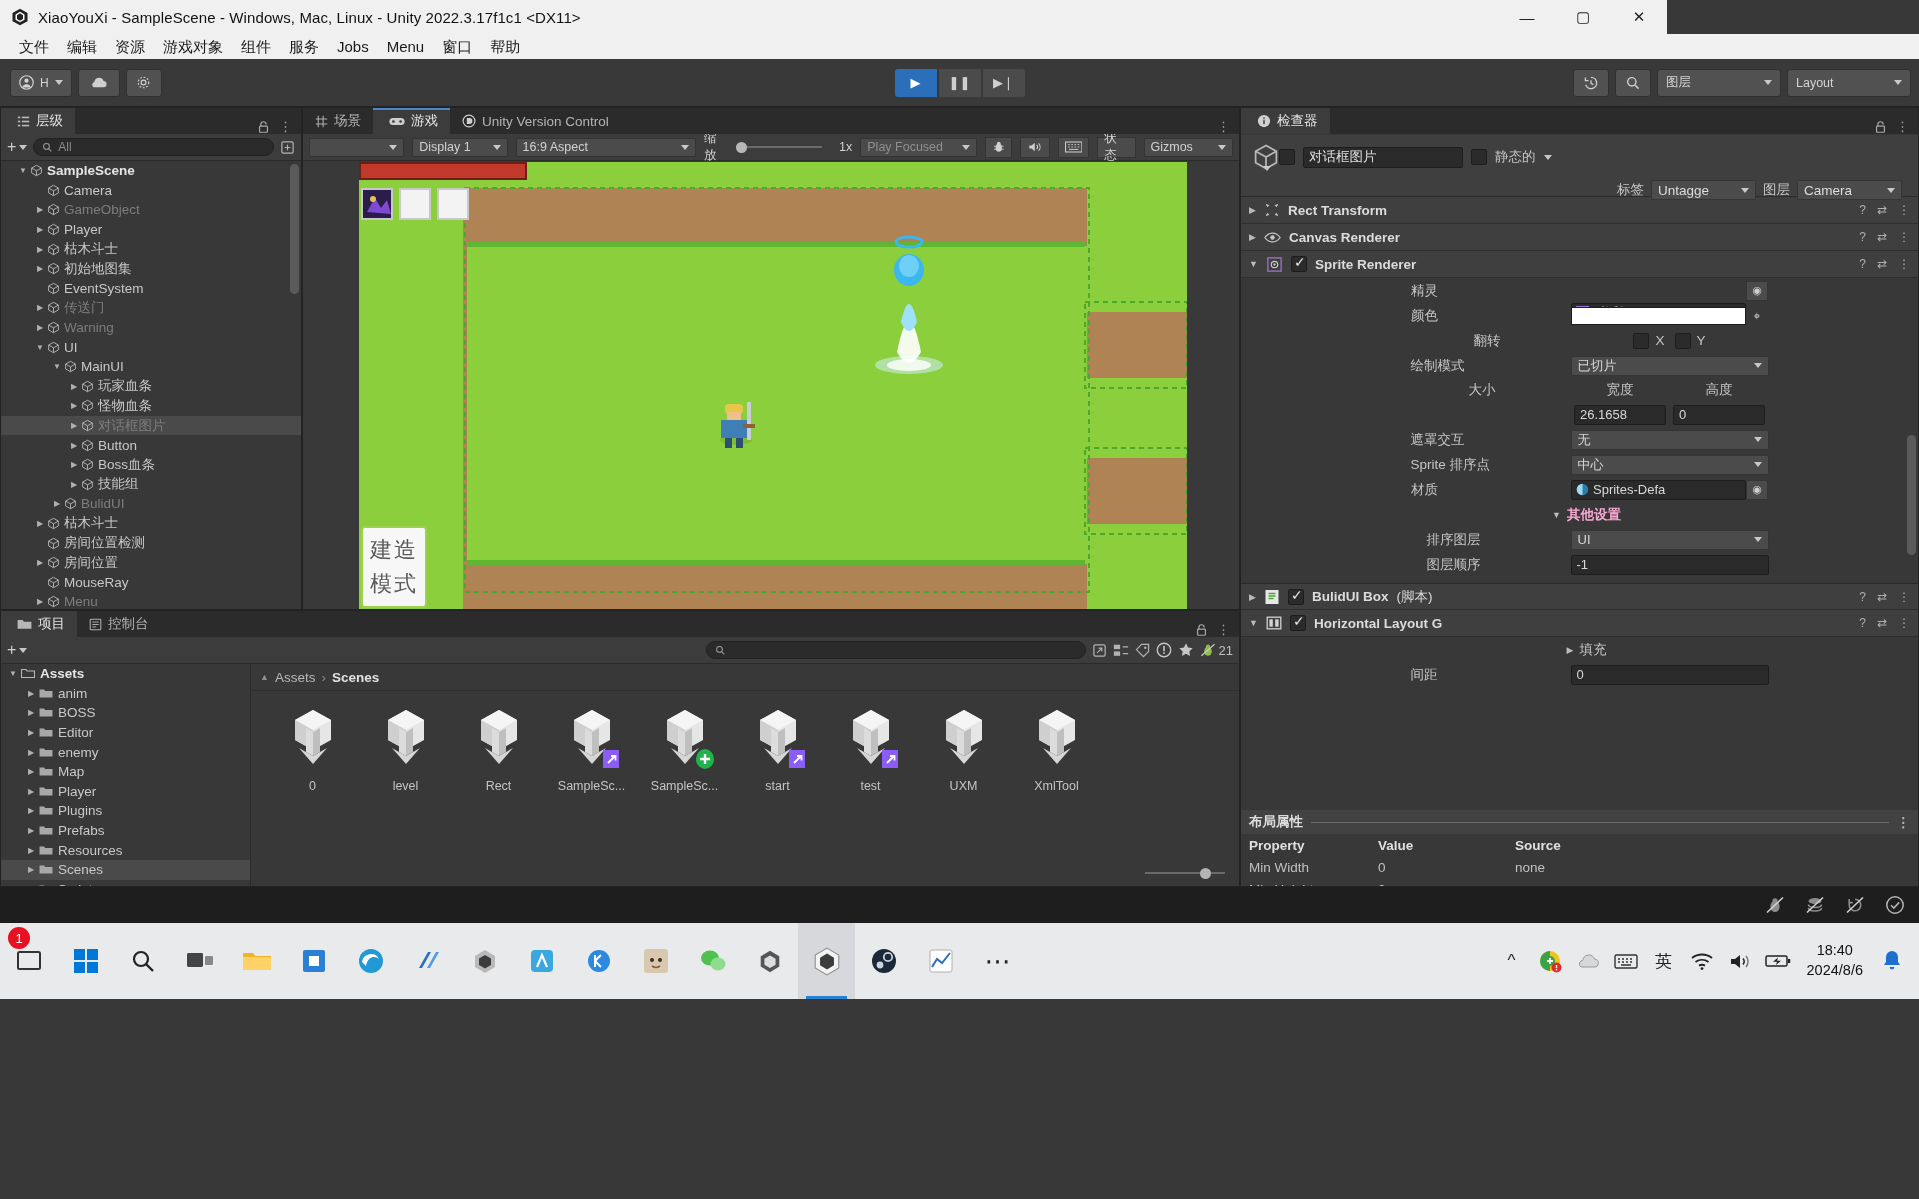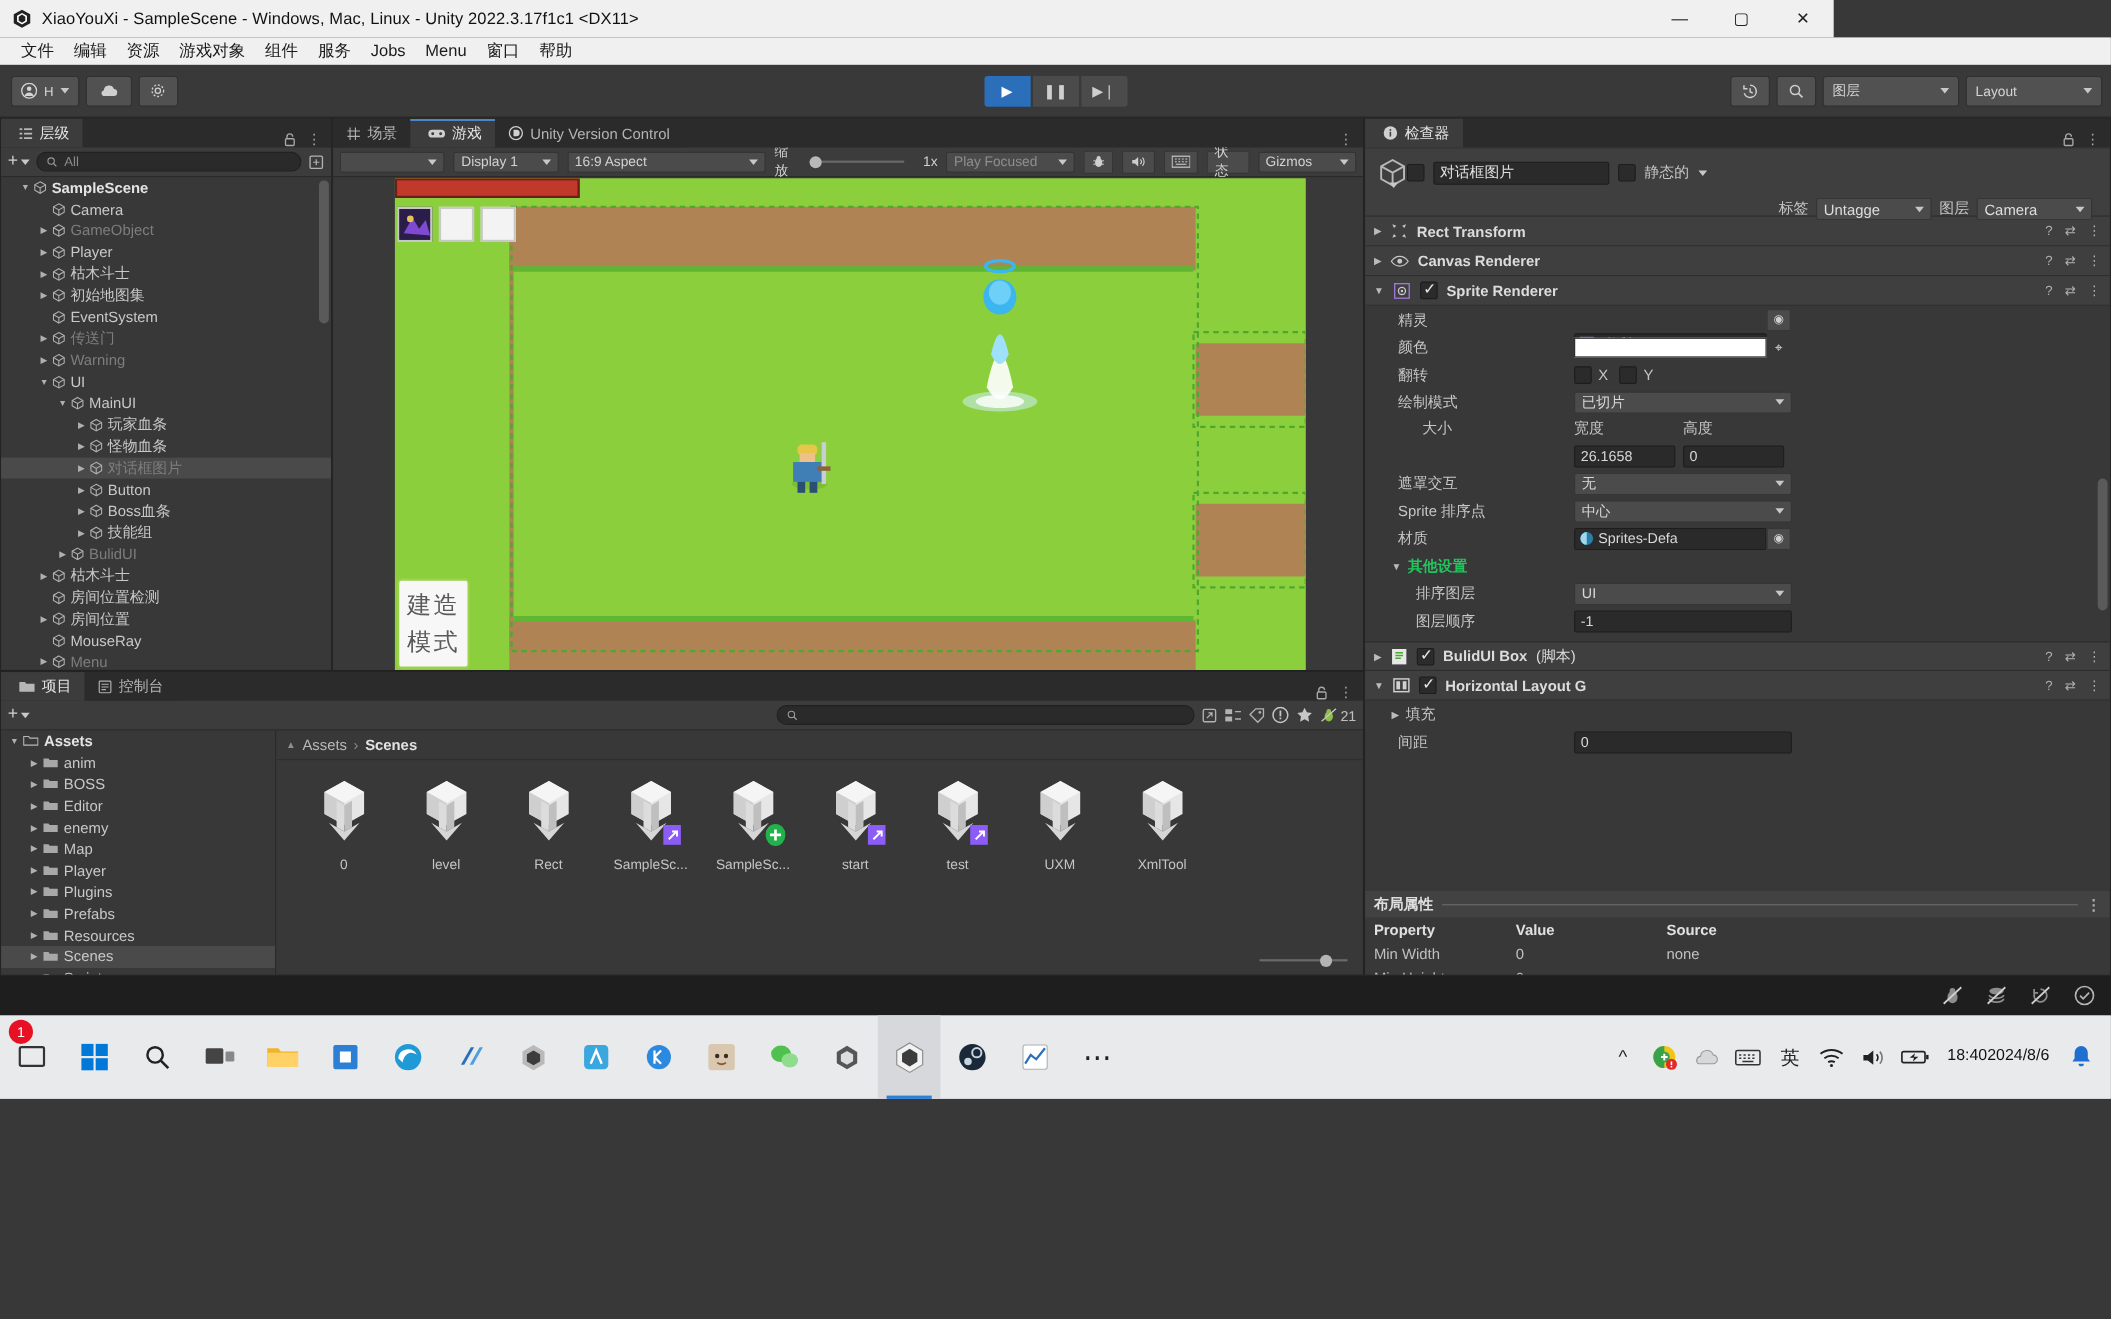--- a/index.html
+++ b/index.html
@@ -126,22 +126,22 @@
   .row2 { display:flex; align-items:center; gap:7px; margin-top:8px; justify-content:flex-end;
     padding-right:6px; }
   .lbl { font-size:13.5px; color:#c6c6c6; }
   .mini-sel { height:20px; background:#4b4b4b; border:1px solid #353535; border-radius:2px;
     display:flex; align-items:center; padding:0 6px; gap:14px; font-size:13.5px; color:#ddd; }
   .comp-head { height:27px; display:flex; align-items:center; gap:8px; padding:0 8px;
     background:#3f3f3f; border-bottom:1px solid #2e2e2e; }
   .comp-head .ctitle { font-weight:bold; font-size:13.5px; color:#dcdcdc; }
   .comp-head .hicons { margin-left:auto; display:flex; gap:11px; align-items:center;
     color:#b0b0b0; font-size:12px; }
-  .prow { height:25px; display:flex; align-items:center; padding-left:30px; font-size:13.5px;
-    color:#c6c6c6; }
+  .prow { height:25px; display:flex; align-items:center; padding-left:20px; font-size:13.5px;
+    color:#c6c6c6;justify-content:center; }
   .prow .pname { width:160px; }
   .pfield { height:20px; background:#2a2a2a; border:1px solid #1d1d1d; border-radius:2px;
     display:flex; align-items:center; padding:0 5px; font-size:13px; color:#d8d8d8; }
   .pdrop { height:20px; background:#4b4b4b; border:1px solid #353535; border-radius:2px;
     display:flex; align-items:center; padding:0 6px; font-size:13px; color:#d8d8d8; }
   .objfield { height:20px; background:#2a2a2a; border:1px solid #1d1d1d; border-radius:2px;
     display:flex; align-items:center; padding:0 4px; gap:4px; font-size:13px; color:#d8d8d8; }
   #layout-props { position:absolute; left:0; right:0; top:675px; bottom:0; }
   #lp-head { height:24px; background:#424242; display:flex; align-items:center; gap:8px;
     padding:0 8px; font-weight:bold; font-size:13.5px; color:#dedede; }
@@ -165,21 +165,21 @@
   #taskbar { position:absolute; left:0; top:923px; width:1919px; height:76px;
     background:#e9eaec; display:flex; align-items:center; }
   #tb-left { display:flex; align-items:center; gap:0; }
   .tbicon { width:57px; height:76px; display:flex; align-items:center; justify-content:center;
     position:relative; }
   .tbicon.active::after { content:""; position:absolute; bottom:0; left:8px; right:8px;
     height:3px; background:#2b7fd4; }
   #tb-right-sys { margin-left:auto; display:flex; align-items:center; gap:0; padding-right:8px; }
   .sysicon { width:38px; height:76px; display:flex; align-items:center; justify-content:center;
     color:#222; font-size:17px; }
-  #clock { display:flex; flex-direction:row; align-items:center; justify-content:flex-start;
+  #clock { display:flex; flex-direction:column; align-items:center; justify-content:flex-start;
     font-size:14.5px; color:#111; line-height:1.35; padding:0 10px; }
 
   .badge { position:absolute; top:4px; left:8px; width:22px; height:22px; border-radius:50%;
     background:#e81123; color:#fff; font-size:13px; display:flex; align-items:center;
     justify-content:center; }
 </style>
 </head>
 <body>
 
 <div id="titlebar">
@@ -1117,21 +1117,21 @@
           <circle cx="7" cy="7" r="6.2" fill="#2a7fa8"></circle>
           <path d="M7 0.8a6.2 6.2 0 0 0 0 12.4z" fill="#9fd8ef"></path>
         </svg>
         <span>Sprites-Defa</span>
       </div>
       <div style="width:22px;height:20px;background:#4b4b4b;border:1px solid #353535;display:flex;align-items:center;justify-content:center;color:#d0d0d0;font-size:11px;">◉</div>
     </div>
 
     <div class="prow">
       <span style="font-size:9px;color:#bbb;margin-left:-6px;margin-right:6px;">▼</span>
-      <b style="color:#22c55e;">其他设置</b>
+      <b style="color:#f9a8d4;">其他设置</b>
     </div>
 
     <div class="prow">
       <span class="pname" style="padding-left:16px;">排序图层</span>
       <div class="pdrop" style="width:198px;">
         <span>UI</span>
         <span class="caret" style="margin-left:auto;"></span>
       </div>
     </div>
     <div class="prow">

